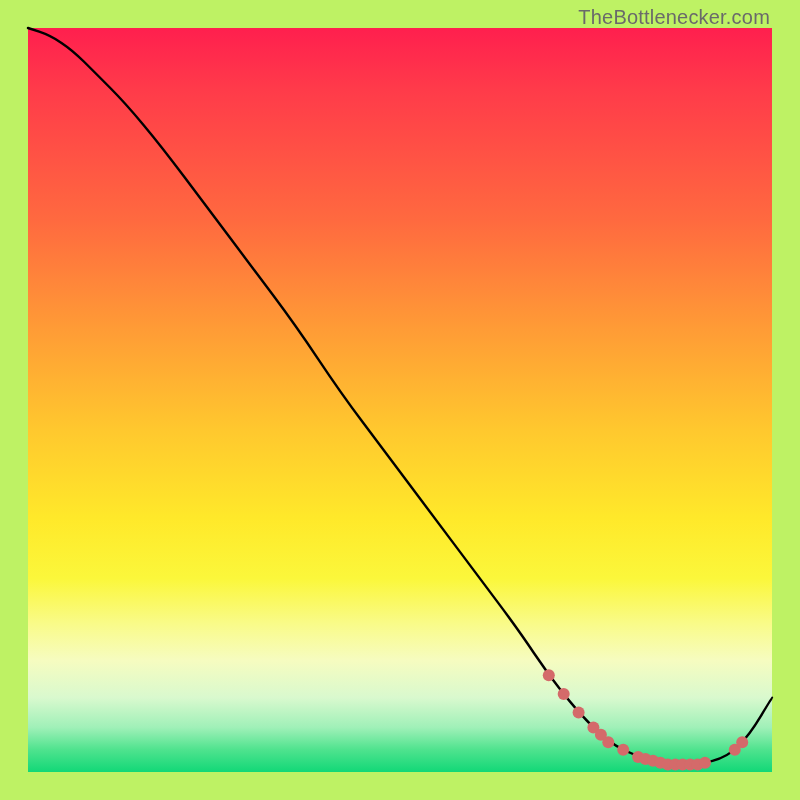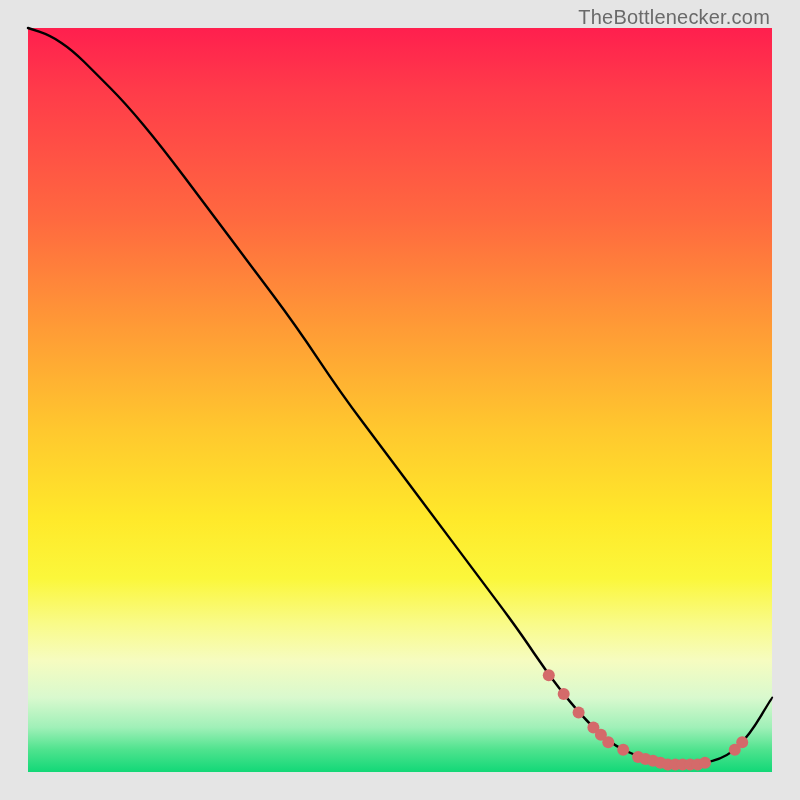--- a/index.html
+++ b/index.html
@@ -8,21 +8,21 @@
     width: 800px;
     height: 800px;
     background: #000;
     overflow: hidden;
     font-family: Arial, Helvetica, sans-serif;
   }
   .stage {
     position: relative;
     width: 800px;
     height: 800px;
-    background: #e5e5e5;
+    background: #bef264;
   }
   .plot {
     position: absolute;
     left: 28px;
     top: 28px;
     width: 744px;
     height: 744px;
   }
   .gradient {
     position: absolute;

